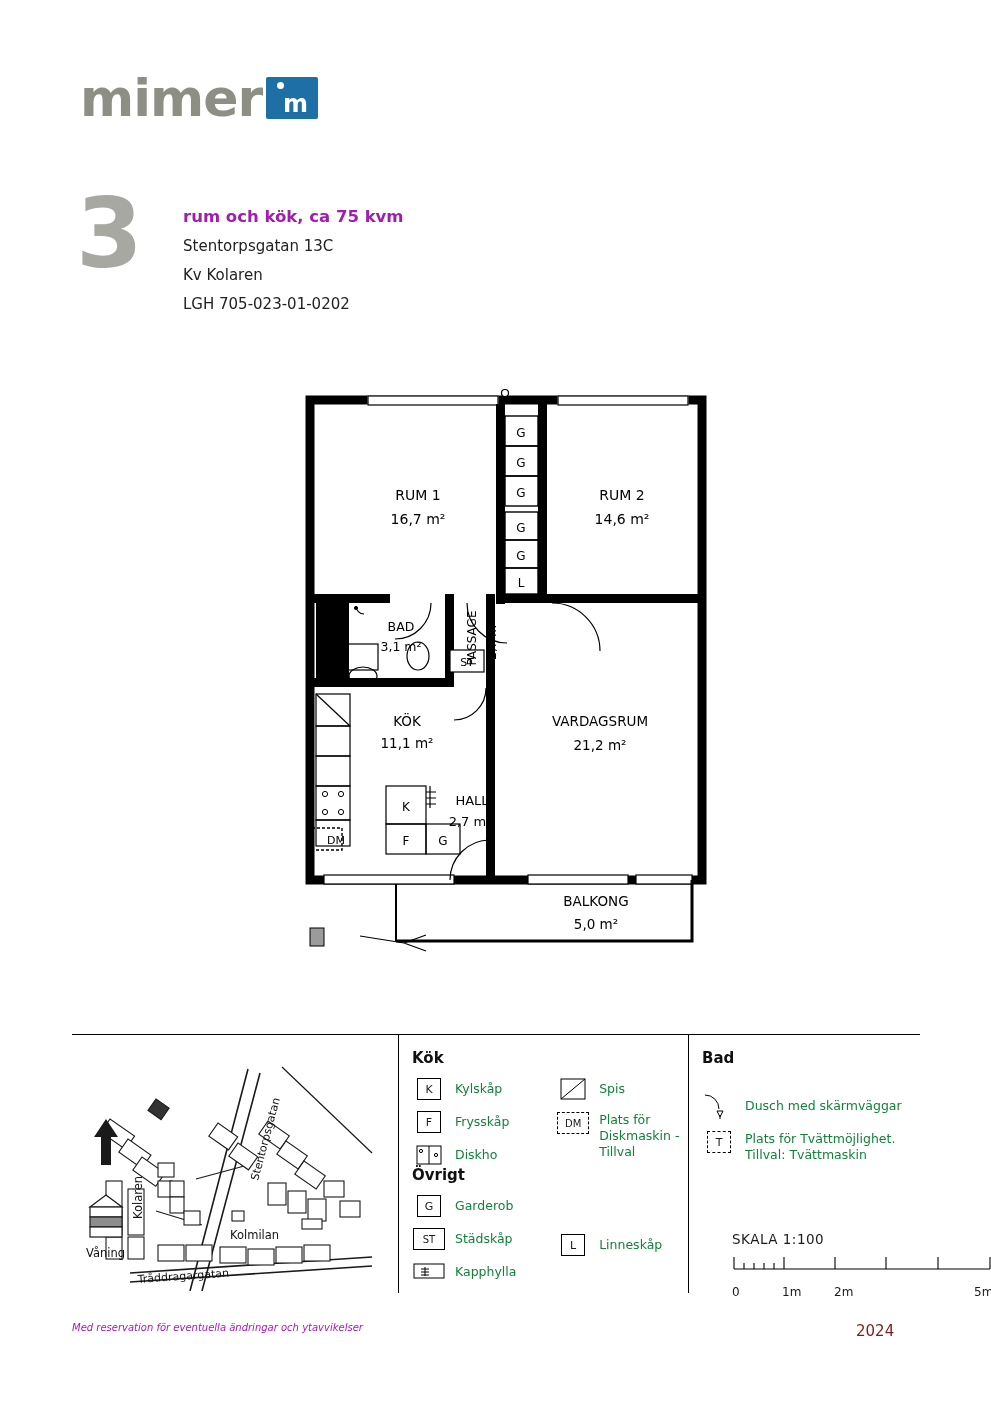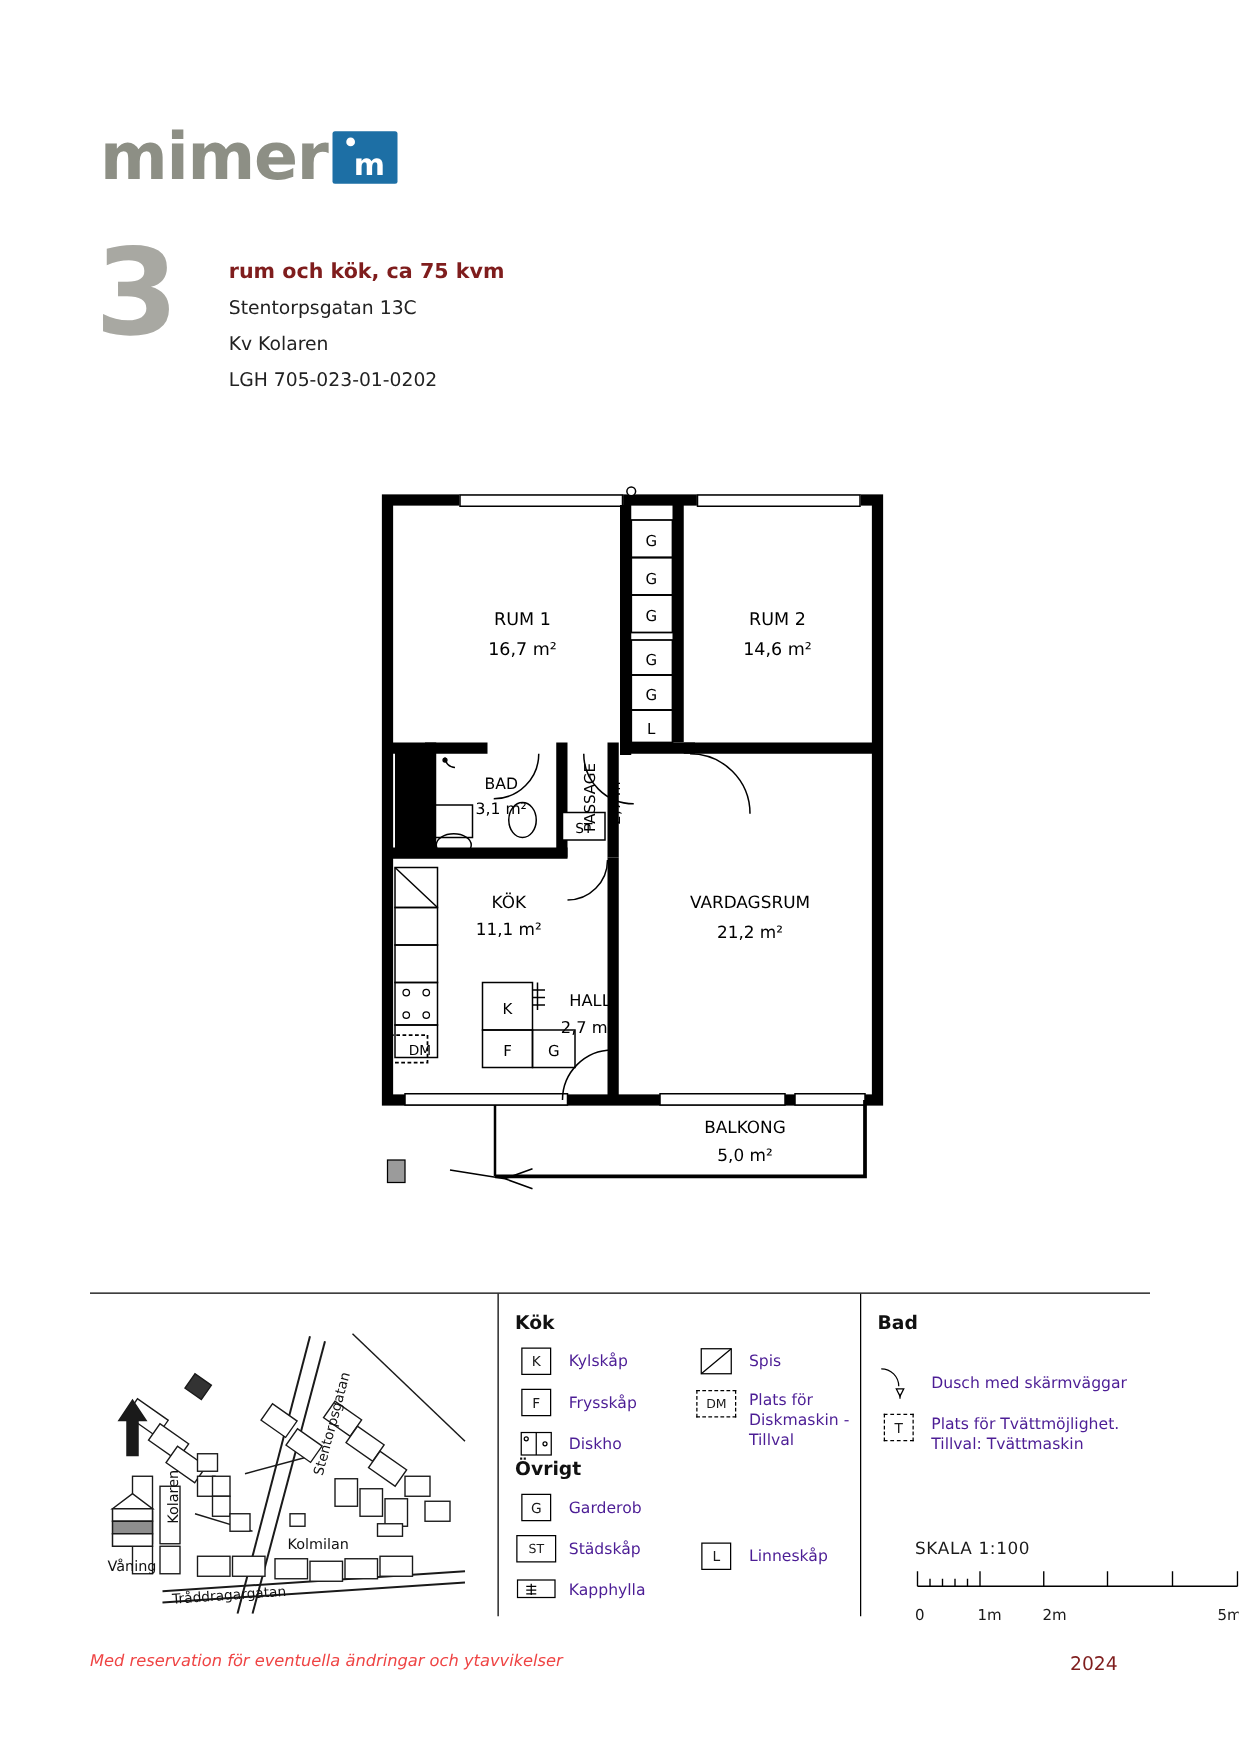--- a/index.html
+++ b/index.html
@@ -4,62 +4,62 @@
 <style>
   html,body{margin:0;padding:0;}
   body{
     width:991px;height:1403px;background:#ffffff;
     font-family:"DejaVu Sans", sans-serif;
     color:#1a1a1a;position:relative;overflow:hidden;
   }
   .page{position:relative;width:991px;height:1403px;}
 
   
-  .logo{position:absolute;left:80px;top:72px;display:flex;align-items:center;margin-top:28px;}
+  .logo{position:absolute;left:80px;top:72px;display:flex;align-items:center;}
   .logo-word{font-family:"DejaVu Sans", sans-serif;font-size:52px;font-weight:bold;color:#8d8f85;letter-spacing:-1px;line-height:1;}
   .logo-mark{width:52px;height:42px;background:#1d6fa5;margin-left:4px;position:relative;border-radius:2px;display:flex;align-items:flex-end;justify-content:center;}
   .logo-mark .dot{position:absolute;top:5px;left:11px;width:7px;height:7px;background:#fff;border-radius:50%;}
   .logo-mark .m{color:#fff;font-size:24px;font-weight:bold;line-height:1;margin-bottom:3px;padding-left:7px;}
 
   
   .big-number{position:absolute;left:76px;top:186px;font-size:96px;font-weight:bold;color:#a8a8a2;line-height:1;}
   .head-lines{position:absolute;left:183px;top:207px;}
-  .head-lines .l1{font-size:16.5px;font-weight:bold;color:#7f1d1d;margin-bottom:11px;}
+  .head-lines .l1{font-size:16.5px;font-weight:bold;color:#a21caf;margin-bottom:11px;}
   .head-lines .l2,.head-lines .l3,.head-lines .l4{font-size:15px;color:#222;margin-bottom:11px;}
 
   
   .plan{position:absolute;left:300px;top:388px;width:420px;height:570px;}
   .plan svg{display:block;}
 
   
   .legend{position:absolute;left:72px;top:1034px;width:848px;height:272px;border-top:1px solid #000;}
   .legend .col-div{position:absolute;top:0;width:1px;background:#000;}
   .legend h3{font-size:15px;font-weight:bold;margin:0;color:#111;}
 
   .loc{position:absolute;left:6px;top:14px;width:320px;}
   .loc .title{font-size:15px;font-weight:bold;}
   .loc-map{position:absolute;left:0;top:26px;width:320px;height:230px;}
 
   .kok-col{position:absolute;left:340px;top:14px;width:290px;}
   .bad-col{position:absolute;left:630px;top:14px;width:220px;}
 
   .leg-item{display:flex;align-items:center;margin-top:11px;}
   .leg-item .sym{width:34px;min-width:34px;height:22px;display:flex;align-items:center;justify-content:center;margin-right:9px;}
-  .leg-item .txt{font-size:12.5px;color:#4c1d95;line-height:1.28;}
+  .leg-item .txt{font-size:12.5px;color:#15803d;line-height:1.28;}
   .boxsym{width:22px;height:20px;border:1px solid #000;display:flex;align-items:center;justify-content:center;font-size:11px;background:#fff;}
   .boxsym.wide{width:30px;font-size:10px;}
   .boxsym.dash{border:1px dashed #000;}
 
   .sub-h{font-size:15px;font-weight:bold;margin-top:18px;}
 
   .scale-wrap{position:absolute;left:660px;top:196px;width:270px;}
   .scale-title{font-size:13.5px;letter-spacing:.5px;}
   .scale-nums{display:flex;font-size:12px;margin-top:2px;}
 
-  .footnote{position:absolute;left:72px;top:1322px;font-size:13px;font-style:italic;color:#ef4444;}
+  .footnote{position:absolute;left:72px;top:1322px;font-size:10px;font-style:italic;color:#a21caf;}
   .year{position:absolute;left:856px;top:1322px;font-size:15px;color:#7f1d1d;}
 </style>
 </head>
 <body>
 
 <div class="page">
 
   <div class="logo">
     <span class="logo-word">mimer</span>
     <span class="logo-mark">

